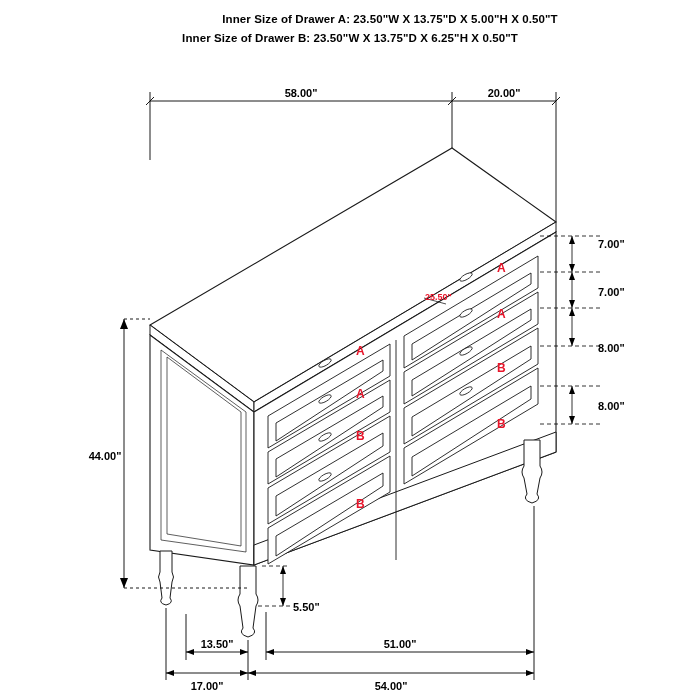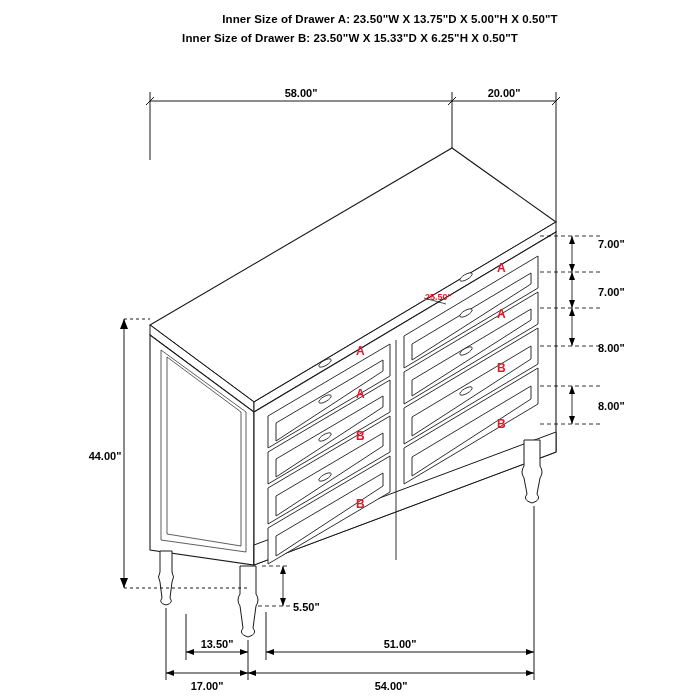--- a/index.html
+++ b/index.html
@@ -52,21 +52,21 @@
     font-weight: bold;
     fill: #e8152a;
   }
 </style>
 </head>
 <body>
 
 <div id="page">
 
   <div class="hdr" id="hdr1">Inner Size of Drawer A: 23.50"W X 13.75"D X 5.00"H X 0.50"T</div>
-  <div class="hdr" id="hdr2">Inner Size of Drawer B: 23.50"W X 15.33"D X 6.25"H X 0.50"T</div>
+  <div class="hdr" id="hdr2">Inner Size of Drawer B: 23.50"W X 13.75"D X 6.25"H X 0.50"T</div>
 
   <svg id="svgwrap" viewBox="0 0 700 700">
 
     <g stroke="#000" stroke-width="0.9" fill="none">
 
       <line x1="150" y1="92" x2="150" y2="160"></line>
       <line x1="452" y1="92" x2="452" y2="148"></line>
       <line x1="556" y1="92" x2="556" y2="222"></line>
 
       <line x1="150" y1="101" x2="452" y2="101"></line>

